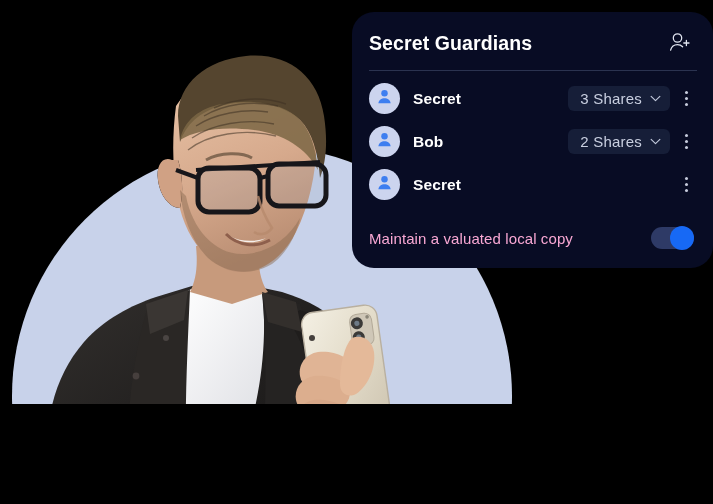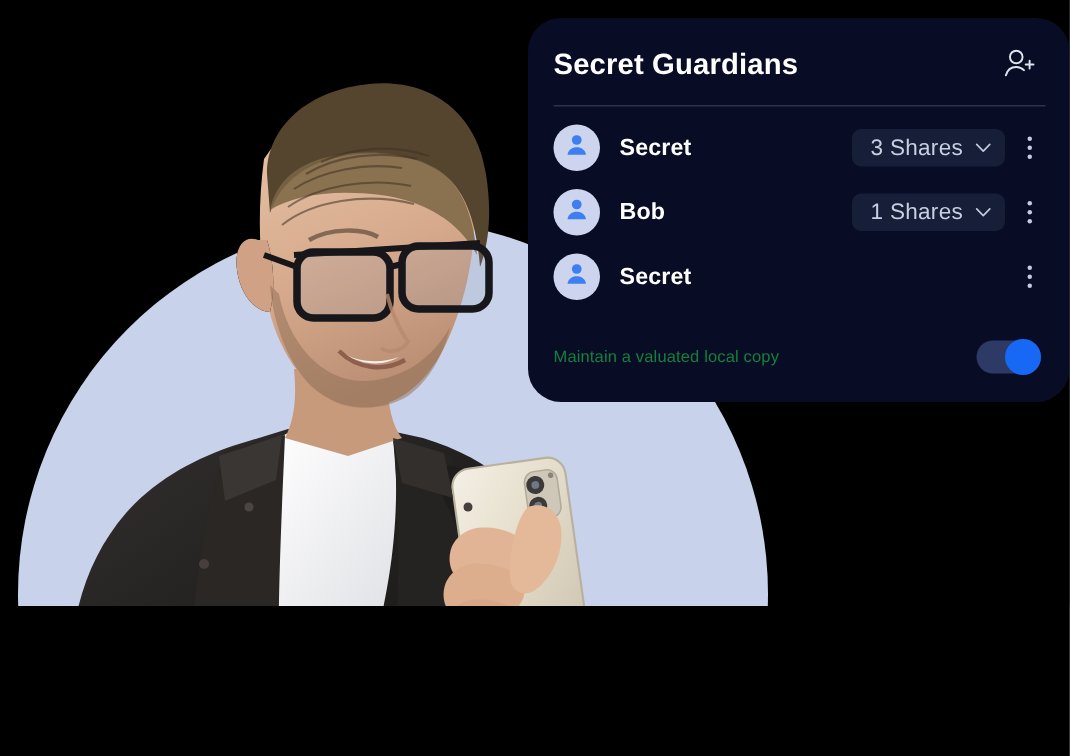--- a/index.html
+++ b/index.html
@@ -170,22 +170,22 @@
   .panel-footer {
     display: flex;
     align-items: center;
     justify-content: space-between;
     padding: 0 19px 0 17px;
     height: 52px;
     margin-top: 6px;
     box-sizing: border-box;
   }
   .footer-label {
-    color: #15803d;
-    font-size: 11px;
+    color: #f9a8d4;
+    font-size: 15px;
     letter-spacing: 0.1px;
     white-space: nowrap;
     text-align: right;
   }
 
   .toggle {
     width: 43px;
     height: 22px;
     border-radius: 11px;
     background: #2e3a66;
@@ -401,21 +401,21 @@
         <div class="avatar">
           <span>
             <svg width="19" height="19" viewBox="0 0 24 24" xmlns="http://www.w3.org/2000/svg">
               <circle cx="12" cy="8" r="4.1" fill="#3d7ef0"></circle>
               <path d="M4.2 20.5c0.6-4.2 3.9-6.4 7.8-6.4s7.2 2.2 7.8 6.4z" fill="#3d7ef0"></path>
             </svg>
           </span>
         </div>
         <div class="guardian-name">Bob</div>
         <div class="shares-select">
-          <span class="shares-label">1 Shares</span>
+          <span class="shares-label">2 Shares</span>
           <span class="chevron">
             <svg width="11" height="7" viewBox="0 0 12 8" fill="none" xmlns="http://www.w3.org/2000/svg">
               <path d="M1 1.5L6 6.5L11 1.5" stroke="#c2c9dc" stroke-width="1.3" stroke-linecap="round" stroke-linejoin="round"></path>
             </svg>
           </span>
         </div>
         <div class="kebab-btn">
           <span class="kebab-dot"></span>
           <span class="kebab-dot"></span>
           <span class="kebab-dot"></span>

